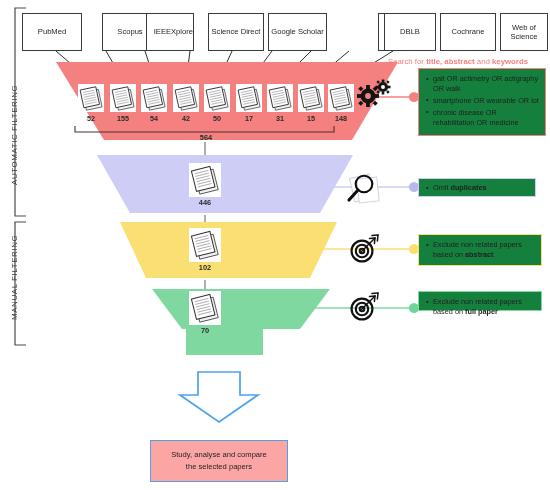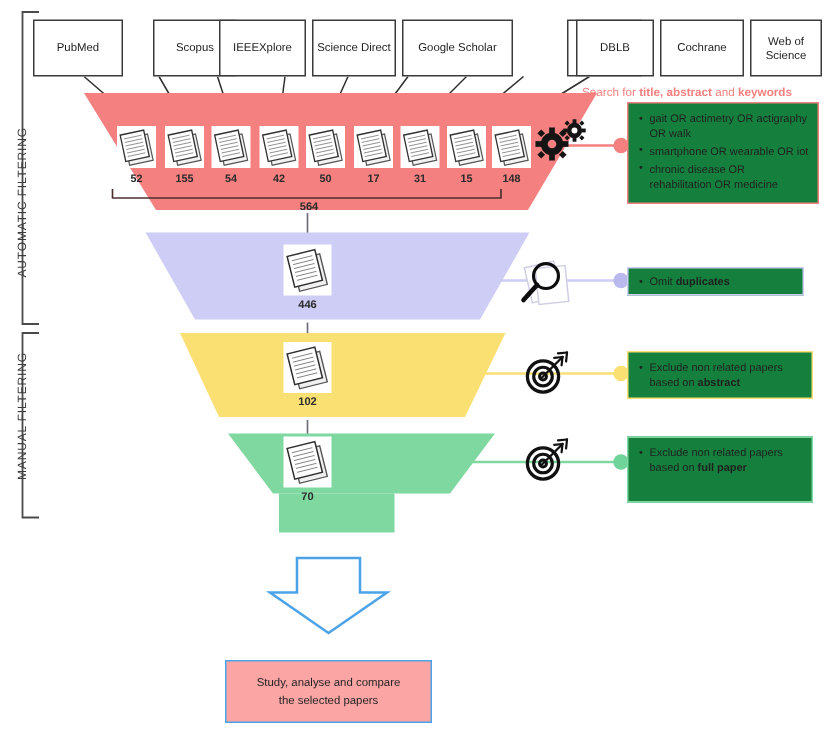--- a/index.html
+++ b/index.html
@@ -195,27 +195,27 @@
 
     <polygon points="198,372 240,372 240,395 258,395 219,422 180,395 198,395" fill="#ffffff" stroke="#4da3e8" stroke-width="1.7"></polygon>
   </svg>
 
   <div class="db-box" style="left:22px;width:60px;">
       <span>PubMed</span>
     </div>
   <div class="db-box" style="left:102px;width:56px;">
       <span>Scopus</span>
     </div>
-  <div class="db-box" style="left:146px;width:58px;">
+  <div class="db-box" style="left:146px;width:48px;justify-content:flex-end;">
       <span>IEEEXplore</span>
     </div>
   <div class="db-box" style="left:208px;width:56px;">
       <span>Science Direct</span>
     </div>
-  <div class="db-box" style="left:268px;width:74px;">
+  <div class="db-box" style="left:268px;width:59px;">
       <span>Google Scholar</span>
     </div>
   <div class="db-box" style="left:330px;width:50px;margin-left:48px;">
       <span>ACM</span>
     </div>
   <div class="db-box" style="left:384px;width:52px;text-align:center;">
       <span>DBLB</span>
     </div>
   <div class="db-box" style="left:440px;width:56px;">
       <span>Cochrane</span>
@@ -447,21 +447,21 @@
         <li><span>Omit </span><b>duplicates</b></li>
       </ul>
   </div>
 
   <div class="note note-yellow" style="left:418px;top:234px;width:124px;height:32px;">
     <ul>
         <li><span>Exclude non related papers based on </span><b>abstract</b></li>
       </ul>
   </div>
 
-  <div class="note note-green" style="left:418px;top:291px;width:124px;height:44px;">
+  <div class="note note-green" style="left:418px;top:291px;width:124px;height:20px;">
     <ul>
         <li><span>Exclude non related papers based on </span><b>full paper</b></li>
       </ul>
   </div>
 
   <div class="conclusion" style="left:150px;top:440px;width:138px;height:42px;">
     <div>
       <div>Study, analyse and compare</div>
       <div>the selected papers</div>
     </div>

